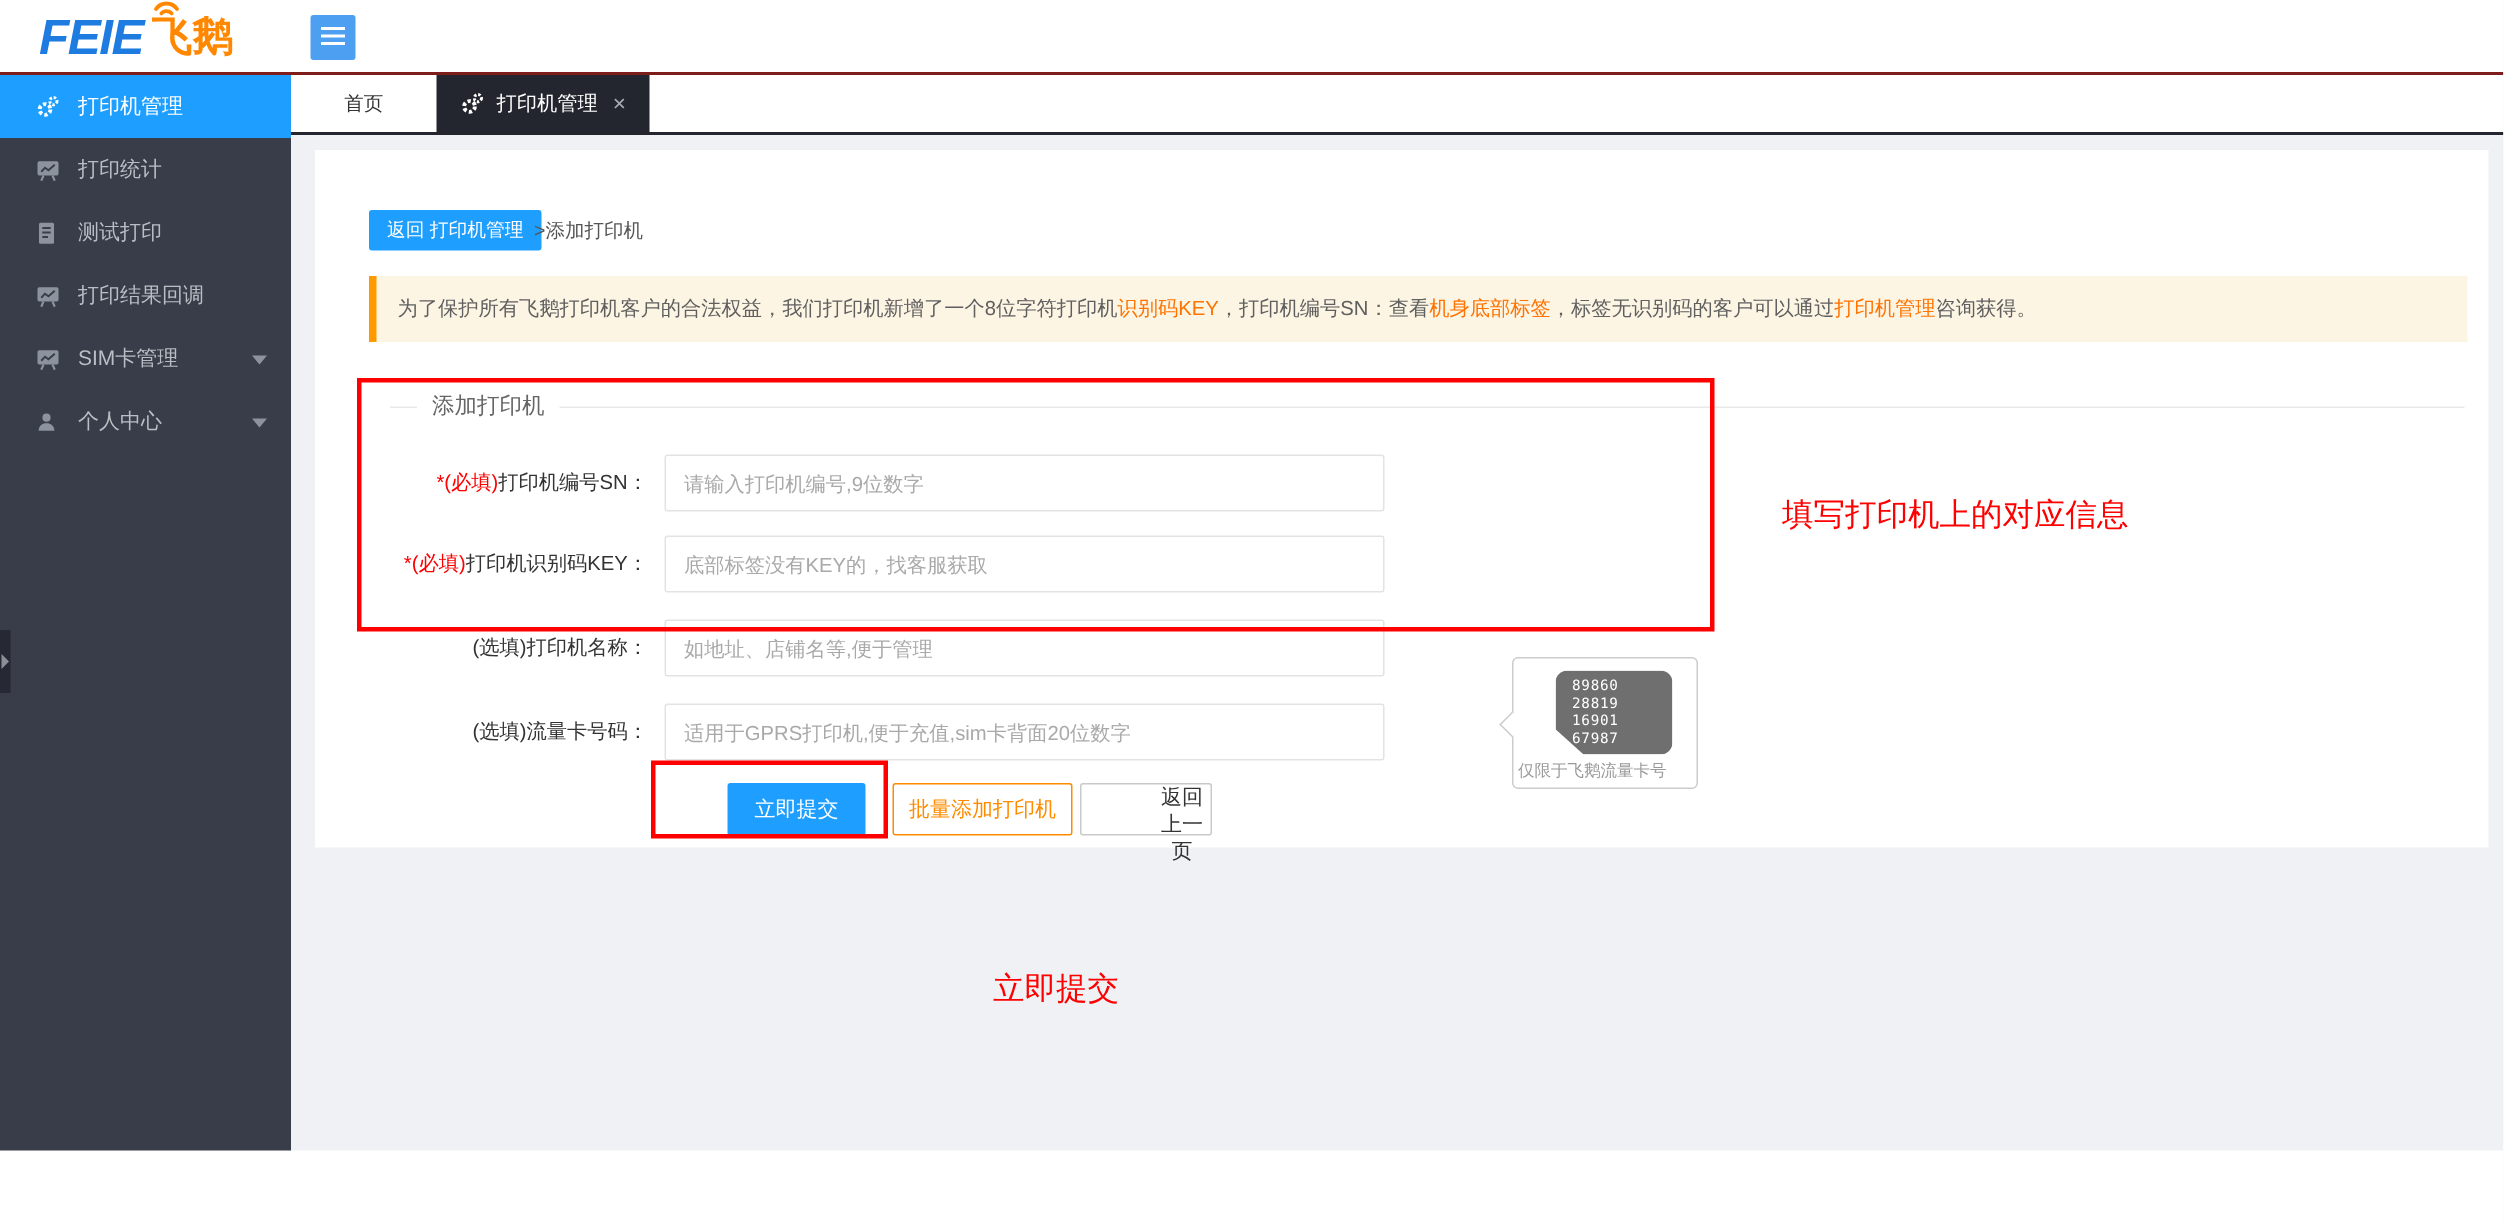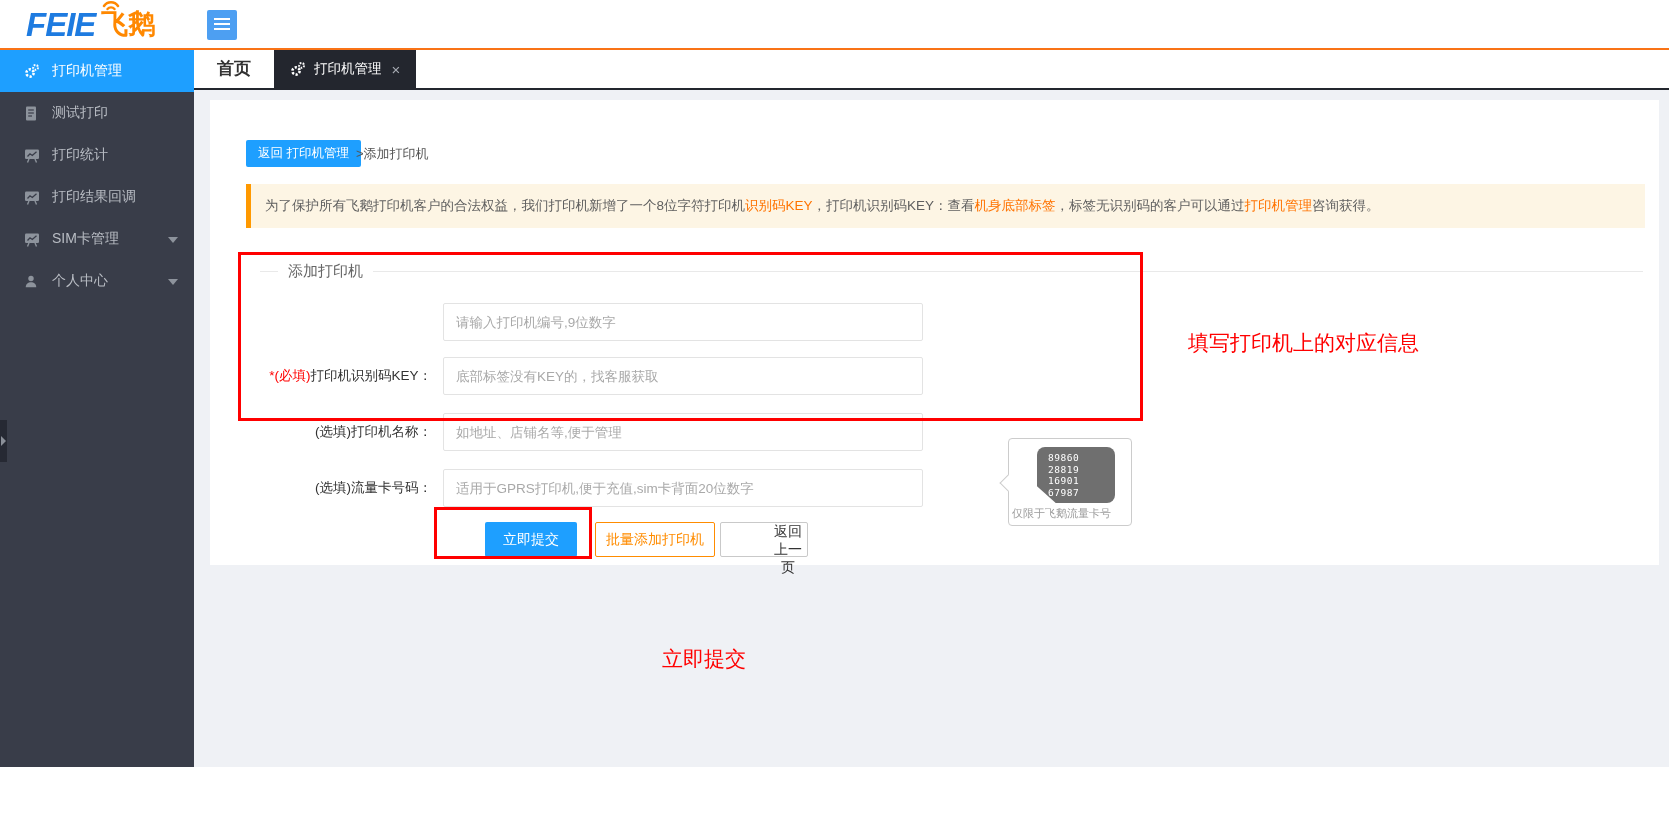--- a/index.html
+++ b/index.html
@@ -1,41 +1,41 @@
 <!DOCTYPE html>
 <html><head>
 <meta charset="utf-8">
 <style>
   * { margin:0; padding:0; box-sizing:border-box; }
   html,body { font-family:"Liberation Sans","DejaVu Sans",sans-serif; background:#fff; }
   #screen { position:relative; width:1669px; height:816px; background:#fff; overflow:hidden; }
   .abs { position:absolute; }
 
   
-  #header { left:0; top:0; width:1669px; height:50px; background:#fff; border-bottom:2px solid #f97316; }
+  #header { left:0; top:0; width:1669px; height:50px; background:#fff; border-bottom:2px solid #7f1d1d; }
   #logo { left:26px; top:6px; height:40px; cursor:pointer; }
   .logo-en { font-size:33px; font-weight:900; font-style:italic; color:#1E7BE0; letter-spacing:-1px; }
   .logo-cn { font-size:27px; font-weight:700; color:#FF8800; margin-left:6px; vertical-align:3px; }
   #wifi { position:absolute; left:74px; top:-9px; }
   #hamburger { left:207px; top:10px; width:30px; height:30px; background:#4D9FF2; border-radius:2px; cursor:pointer; padding:8px 7px; }
   #hamburger .bar { display:block; height:2px; background:#fff; margin-bottom:3px; }
 
   
   #sidebar { left:0; top:50px; width:194px; height:717px; background:#393D49; }
   .side-item { display:flex; align-items:center; height:42px; padding-left:24px; color:#b9bdc4; font-size:14px; cursor:pointer; position:relative; }
   .side-item .s-icon { width:17px; margin-right:11px; color:#8d939c; display:flex; align-items:center; }
   .side-item.active { background:#1E9FFF; color:#fff; }
   .side-item.active .s-icon { color:#fff; }
   .caret { position:absolute; right:16px; top:19px; width:0; height:0; border-left:5px solid transparent; border-right:5px solid transparent; border-top:6px solid #8d939c; }
   #collapse-handle { left:0; top:420px; width:7px; height:42px; background:#262933; cursor:pointer; }
   #collapse-handle .tri { position:absolute; left:1px; top:16px; width:0; height:0; border-top:5px solid transparent; border-bottom:5px solid transparent; border-left:5px solid #8a8f98; }
 
   
   #tabbar { left:194px; top:50px; width:1475px; height:40px; background:#fff; border-bottom:2px solid #23262E; display:flex; }
-  .tab-home { width:80px; line-height:38px; text-align:center; font-size:17px; color:#333; cursor:pointer;font-weight:bold; }
+  .tab-home { width:97px; line-height:38px; text-align:center; font-size:13px; color:#333; cursor:pointer; }
   .tab-active { background:#23262E; color:#fff; display:flex; align-items:center; padding:0 16px; font-size:13.5px; cursor:pointer; }
   .tab-active .t-icon { color:#fff; margin-right:8px; display:flex; }
   .tab-close { color:#a7abb3; font-size:15px; margin-left:10px; cursor:pointer; }
 
   
   #main { left:194px; top:90px; width:1475px; height:677px; background:#EFF1F5; }
   #panel { left:16px; top:10px; width:1449px; height:465px; background:#fff; }
 
   #back-btn { left:36px; top:40px; height:27px; padding:0 12px; background:#1E9FFF; color:#fff; font-size:12.5px; line-height:27px; border:none; border-radius:2px; cursor:pointer; font-family:inherit; }
   #crumb { left:146px; top:40px; line-height:27px; font-size:13px; color:#555; }
@@ -99,60 +99,60 @@
       <span class="s-icon">
         <svg width="16" height="16" viewBox="0 0 16 16" fill="none" stroke="currentColor">
           <circle cx="6" cy="10" r="3.6" stroke-width="2.6" stroke-dasharray="2.2 1.6"></circle>
           <circle cx="11.6" cy="4.4" r="2.4" stroke-width="2" stroke-dasharray="1.6 1.2"></circle>
         </svg>
       </span>
       <span>打印机管理</span>
     </div>
     <div class="side-item">
       <span class="s-icon">
+        <svg width="16" height="15" viewBox="0 0 16 15">
+          <rect x="1" y="1.5" width="14" height="9.5" rx="1.2" fill="currentColor"></rect>
+          <path d="M3.5 8.5 L6 5.8 L8.3 7.5 L12.5 3.8" fill="none" stroke="#393D49" stroke-width="1.3"></path>
+          <line x1="5" y1="11" x2="3.5" y2="14.5" stroke="currentColor" stroke-width="1.4"></line>
+          <line x1="11" y1="11" x2="12.5" y2="14.5" stroke="currentColor" stroke-width="1.4"></line>
+        </svg>
+      </span>
+      <span>打印统计</span>
+    </div>
+    <div class="side-item">
+      <span class="s-icon">
         <svg width="14" height="15" viewBox="0 0 14 15">
           <rect x="2" y="0.5" width="10" height="14" rx="1" fill="currentColor"></rect>
           <line x1="4.2" y1="4" x2="9.8" y2="4" stroke="#393D49" stroke-width="1.2"></line>
           <line x1="4.2" y1="7" x2="9.8" y2="7" stroke="#393D49" stroke-width="1.2"></line>
           <line x1="4.2" y1="10" x2="8" y2="10" stroke="#393D49" stroke-width="1.2"></line>
         </svg>
       </span>
       <span>测试打印</span>
     </div>
     <div class="side-item">
       <span class="s-icon">
         <svg width="16" height="15" viewBox="0 0 16 15">
           <rect x="1" y="1.5" width="14" height="9.5" rx="1.2" fill="currentColor"></rect>
           <path d="M3.5 8.5 L6 5.8 L8.3 7.5 L12.5 3.8" fill="none" stroke="#393D49" stroke-width="1.3"></path>
           <line x1="5" y1="11" x2="3.5" y2="14.5" stroke="currentColor" stroke-width="1.4"></line>
           <line x1="11" y1="11" x2="12.5" y2="14.5" stroke="currentColor" stroke-width="1.4"></line>
         </svg>
       </span>
-      <span>打印统计</span>
+      <span>打印结果回调</span>
     </div>
     <div class="side-item">
       <span class="s-icon">
         <svg width="16" height="15" viewBox="0 0 16 15">
           <rect x="1" y="1.5" width="14" height="9.5" rx="1.2" fill="currentColor"></rect>
           <path d="M3.5 8.5 L6 5.8 L8.3 7.5 L12.5 3.8" fill="none" stroke="#393D49" stroke-width="1.3"></path>
           <line x1="5" y1="11" x2="3.5" y2="14.5" stroke="currentColor" stroke-width="1.4"></line>
           <line x1="11" y1="11" x2="12.5" y2="14.5" stroke="currentColor" stroke-width="1.4"></line>
         </svg>
       </span>
-      <span>打印结果回调</span>
-    </div>
-    <div class="side-item">
-      <span class="s-icon">
-        <svg width="16" height="15" viewBox="0 0 16 15">
-          <rect x="1" y="1.5" width="14" height="9.5" rx="1.2" fill="currentColor"></rect>
-          <path d="M3.5 8.5 L6 5.8 L8.3 7.5 L12.5 3.8" fill="none" stroke="#393D49" stroke-width="1.3"></path>
-          <line x1="5" y1="11" x2="3.5" y2="14.5" stroke="currentColor" stroke-width="1.4"></line>
-          <line x1="11" y1="11" x2="12.5" y2="14.5" stroke="currentColor" stroke-width="1.4"></line>
-        </svg>
-      </span>
       <span>SIM卡管理</span>
       <span class="caret"></span>
     </div>
     <div class="side-item">
       <span class="s-icon">
         <svg width="14" height="15" viewBox="0 0 16 16">
           <circle cx="8" cy="4.5" r="3.1" fill="currentColor"></circle>
           <path d="M2 14.5 C2 10.8 4.7 8.8 8 8.8 S14 10.8 14 14.5 Z" fill="currentColor"></path>
         </svg>
       </span>
@@ -180,27 +180,30 @@
     </div>
   </div>
 
   <div id="main" class="abs">
     <div id="panel" class="abs">
 
       <button id="back-btn" class="abs">返回 打印机管理</button>
       <span id="crumb" class="abs">&gt;添加打印机</span>
 
       <div id="notice" class="abs">
-        <span>为了保护所有飞鹅打印机客户的合法权益，我们打印机新增了一个8位字符打印机</span><span class="hl">识别码KEY</span><span>，打印机识别码KEY：查看</span><span class="hl">机身底部标签</span><span>，标签无识别码的客户可以通过</span><span class="hl">打印机管理</span><span>咨询获得。</span>
+        <span>为了保护所有飞鹅打印机客户的合法权益，我们打印机新增了一个8位字符打印机</span><span class="hl">识别码KEY</span><span>，打印机编号SN：查看</span><span class="hl">机身底部标签</span><span>，标签无识别码的客户可以通过</span><span class="hl">打印机管理</span><span>咨询获得。</span>
       </div>
 
       <div id="fieldset-line" class="abs"></div>
       <div id="legend" class="abs">添加打印机</div>
 
       <div class="frow abs" style="top:203px">
+        <div class="flabel">
+          <span class="req">*(必填)</span><span>打印机编号SN：</span>
+        </div>
         <input class="finput" type="text" placeholder="请输入打印机编号,9位数字" style="">
       </div>
       <div class="frow abs" style="top:257px">
         <div class="flabel">
           <span class="req">*(必填)</span><span>打印机识别码KEY：</span>
         </div>
         <input class="finput" type="text" placeholder="底部标签没有KEY的，找客服获取" style="">
       </div>
       <div class="frow abs" style="top:313px">
         <div class="flabel">

